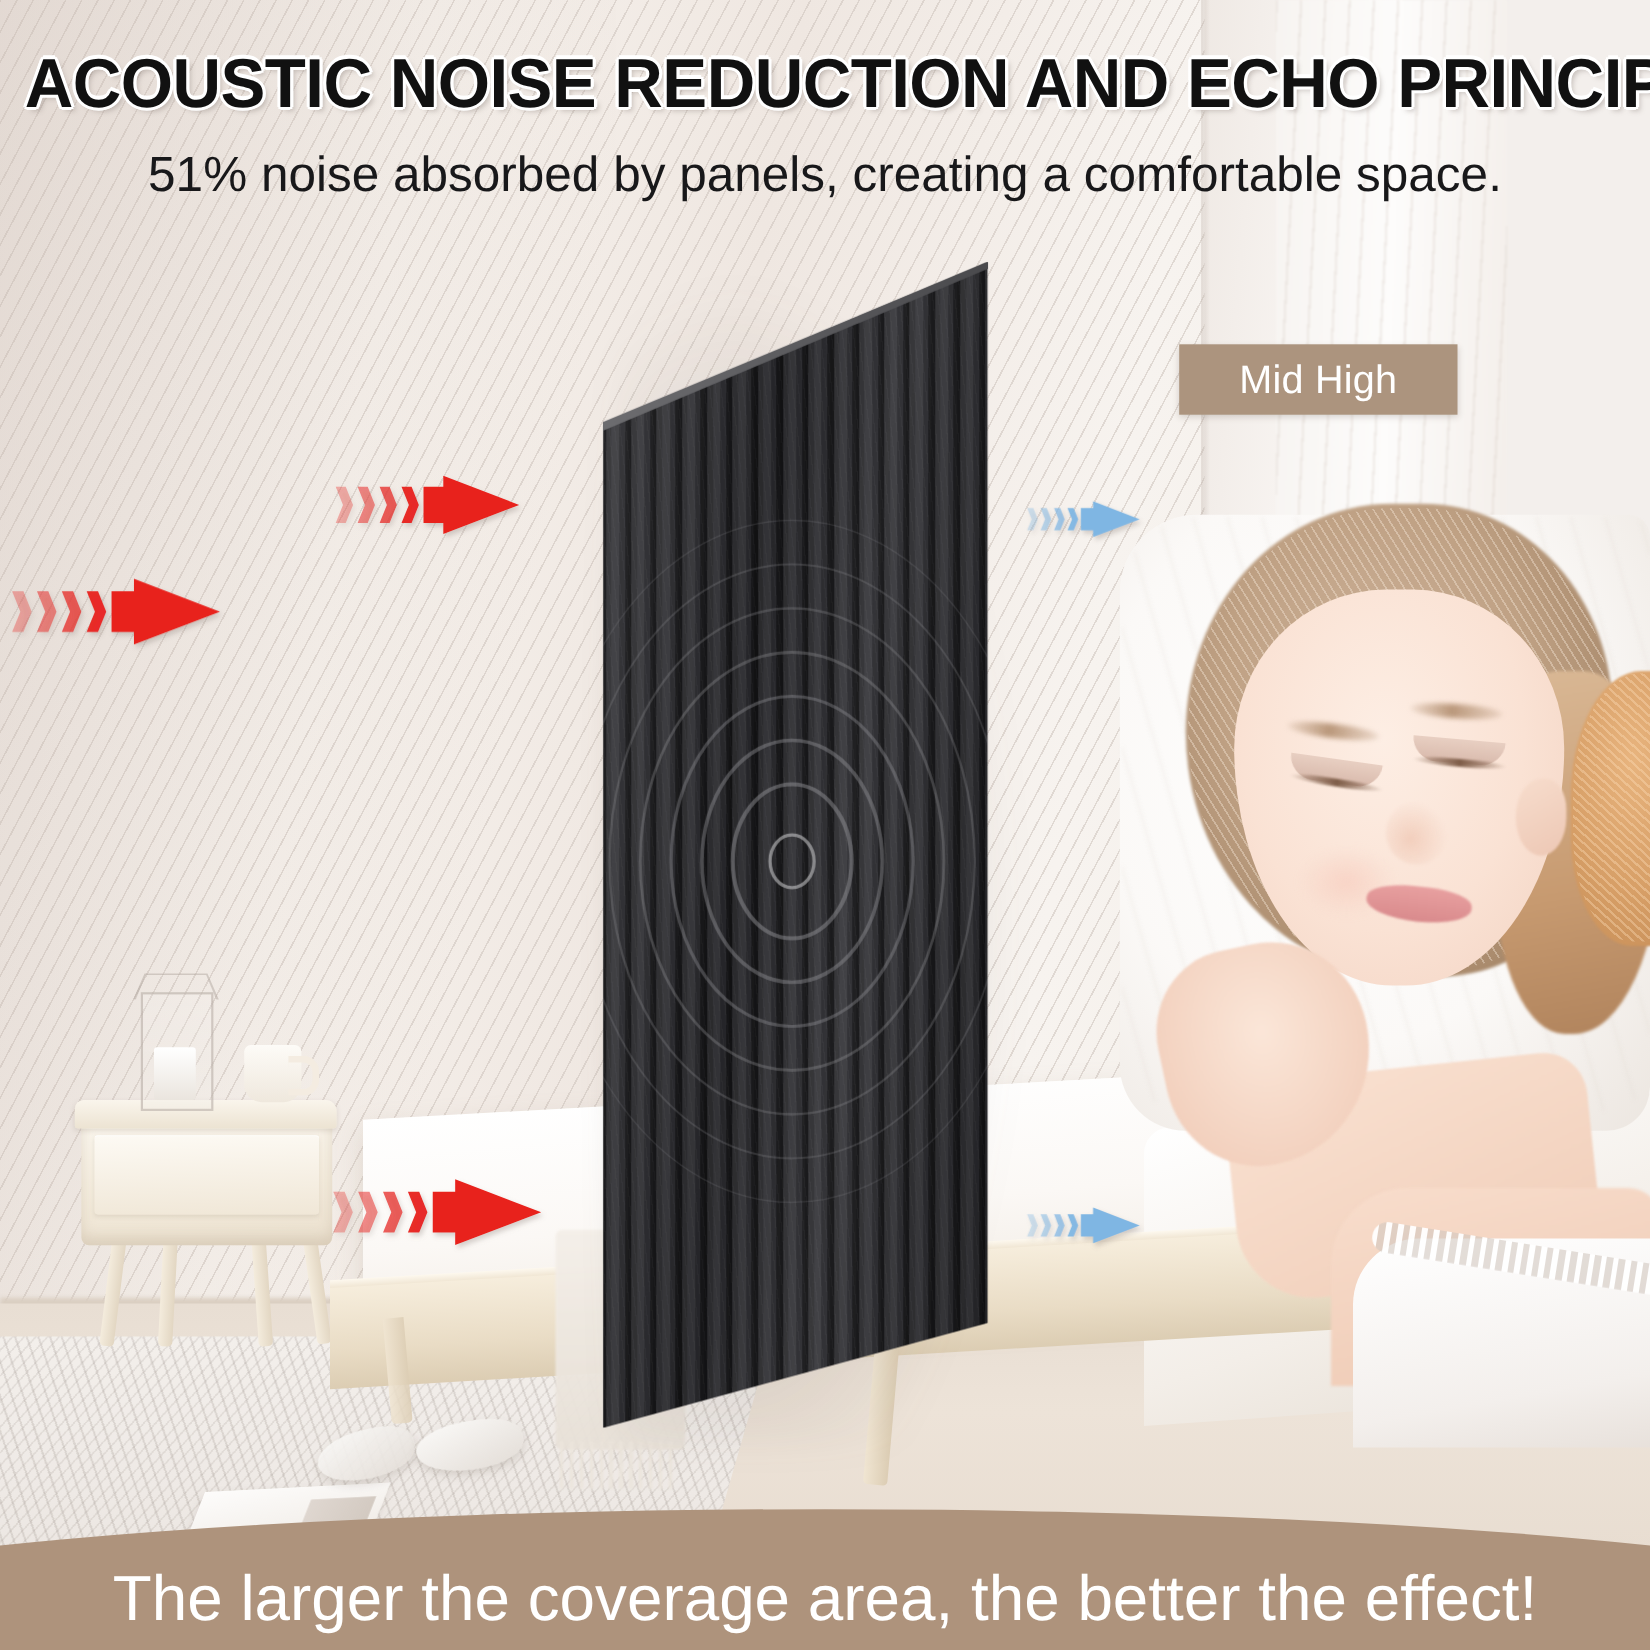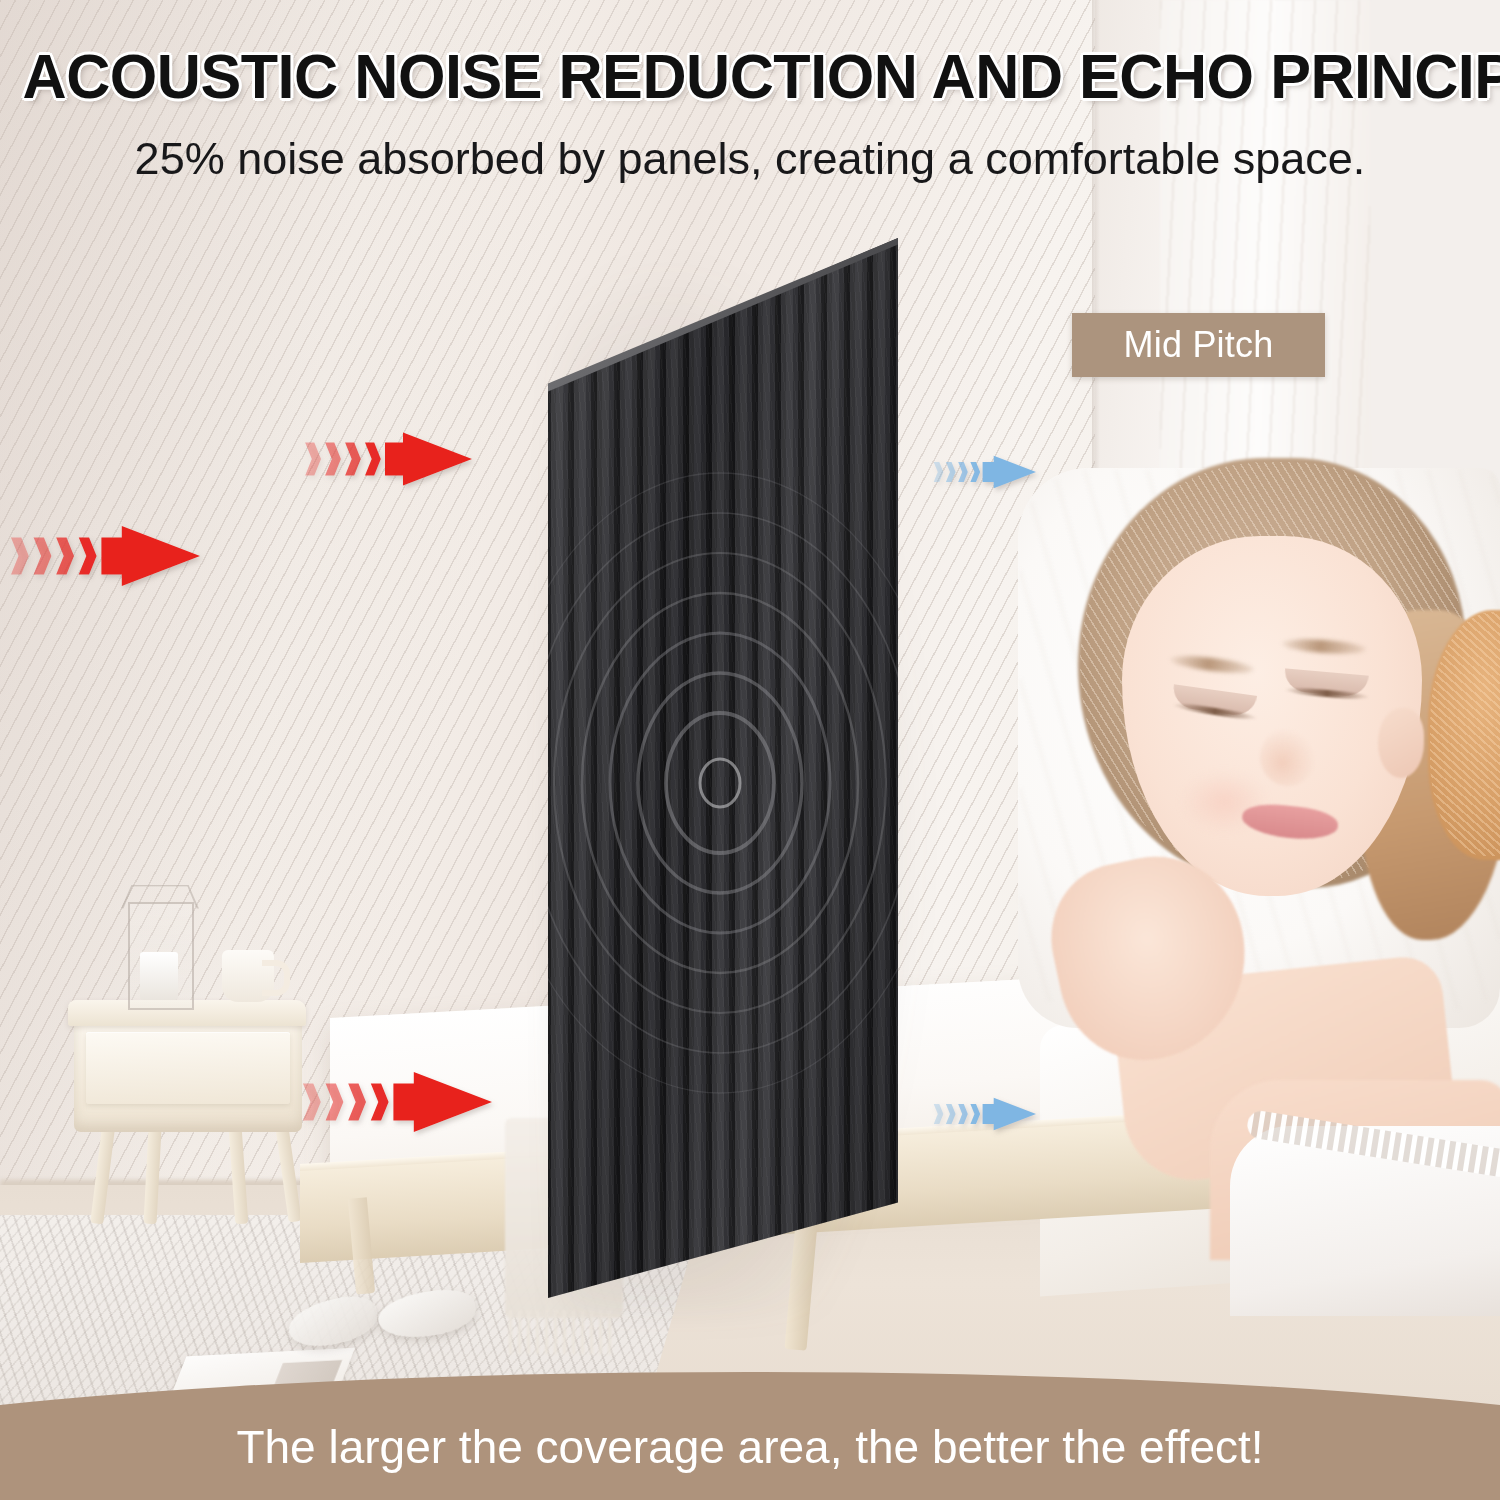--- a/index.html
+++ b/index.html
@@ -362,21 +362,21 @@
     white-space:nowrap;
   }
 
   
   .footer-band{
     position:absolute;left:-340px;top:1372px;width:2180px;height:560px;
     background:#AE937C;border-radius:50% 50% 0 0 / 120px 120px 0 0;
   }
   .footer-text{
     position:absolute;left:0;top:1420px;width:1500px;text-align:center;
-    font-size:46px;color:#fff;
+    font-size:58px;color:#fff;
     font-family:"Liberation Sans Narrow","Liberation Sans",sans-serif;
     white-space:nowrap;
   }
 </style>
 </head>
 <body>
 
 <div id="stage">
 
   <div class="room">
@@ -989,22 +989,22 @@
           <polygon points="49.7,7.7 92.0,24.0 49.7,40.3 49.7,34.1 38.6,34.1 38.6,13.9 49.7,13.9" fill="#7FB6E3"></polygon>
         </g>
         <defs>
           <filter id="ashadow" x="-20%" y="-20%" width="150%" height="150%">
             <feDropShadow dx="2" dy="3" stdDeviation="2.4" flood-color="#8a8078" flood-opacity="0.35"></feDropShadow>
           </filter>
         </defs>
       </svg></div>
 
   <div class="badge" id="badge-mid">
-    <span>Mid Pitch</span>
+    <span>Mid High</span>
   </div>
 
   <div class="title">ACOUSTIC NOISE REDUCTION AND ECHO PRINCIPLE</div>
-  <div class="subtitle">25% noise absorbed by panels, creating a comfortable space.</div>
+  <div class="subtitle">51% noise absorbed by panels, creating a comfortable space.</div>
 
   <div class="footer-band"></div>
   <div class="footer-text">The larger the coverage area, the better the effect!</div>
 
 </div>
 
 </body></html>

